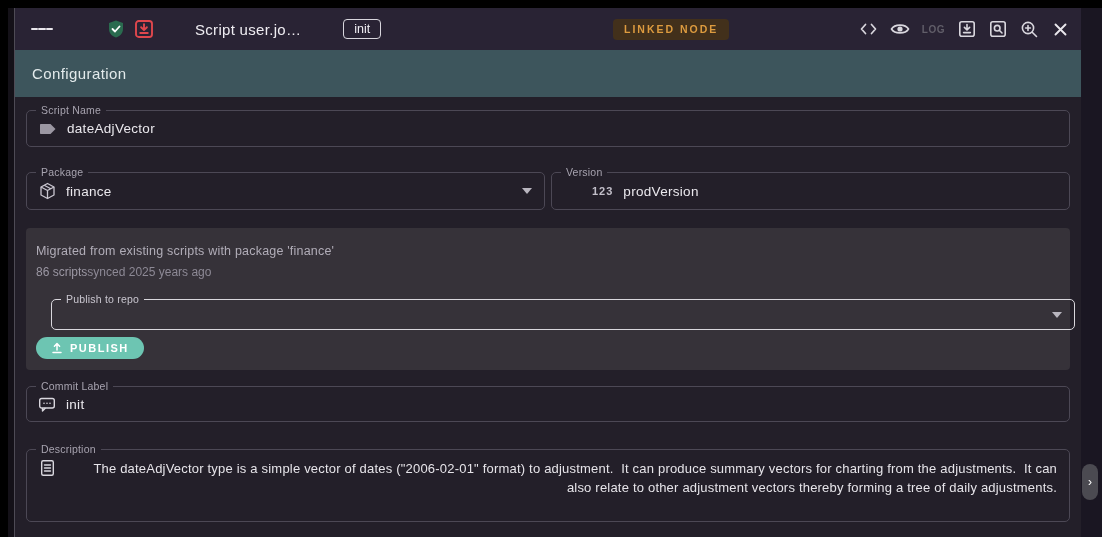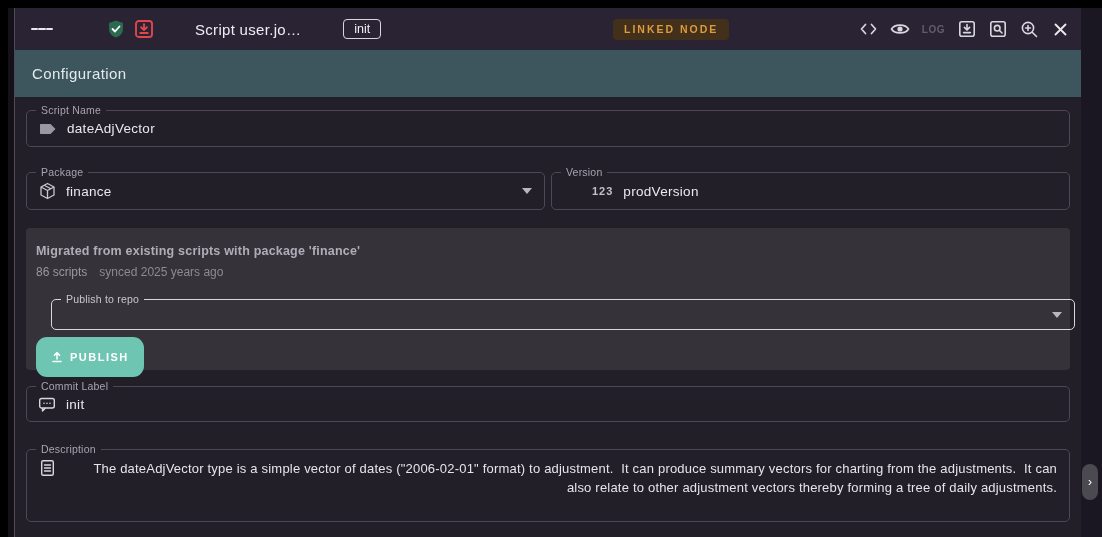--- a/index.html
+++ b/index.html
@@ -62,30 +62,30 @@
     border-right:5px solid transparent; border-top:6px solid #b9b6bf; }
   .f-script{ left:11px; top:13px; width:1044px; height:37px; }
   .f-package{ left:11px; top:75px; width:519px; height:38px; }
   .f-version{ left:536px; top:75px; width:519px; height:38px; }
   
   .card{
     position:absolute; left:11px; top:131px; width:1044px; height:142px;
     background:#363239; border-radius:4px; padding:9px 10px; color:#d6d3da;
   }
   .card-title{ display:flex; align-items:center; gap:8px; font-size:13px; letter-spacing:.3px; color:#dcd9e0; }
-  .card-sub{ margin-top:7px; font-size:12.5px; color:#b1adb8; letter-spacing:.2px;font-weight:bold; }
+  .card-sub{ margin-top:7px; font-size:12.5px; color:#b1adb8; letter-spacing:.2px; }
   .card-meta{ margin-top:7px; font-size:12px; color:#9b97a3; }
-  .card-meta .synced{ margin-left:12px; color:#8d8995; }
+  .card-meta .synced{ margin-left:0; color:#8d8995; }
   .f-publish{
     position:absolute; left:10px; top:71px; width:1024px; height:31px;
     border:1px solid #d9d7dd; border-radius:5px; display:flex; align-items:center; padding:0 12px;margin-left:15px;
   }
   .f-publish .flabel{ background:#363239; color:#c9c6cf; }
   .publish-btn{
-    position:absolute; left:10px; top:109px; height:40px;
+    position:absolute; left:10px; top:109px; height:22px;
     background:#6dc5b2; border:none; border-radius:11px;
     display:flex; align-items:center; gap:7px; padding:0 15px;
     color:#fff; font-size:11px; font-weight:bold; letter-spacing:1.5px;
     font-family:"Liberation Sans", sans-serif; cursor:pointer;
   }
   .f-commit{ left:11px; top:289px; width:1044px; height:36px;padding-left:11px; }
   .f-desc{ left:11px; top:352px; width:1044px; height:73px; align-items:flex-start; padding-top:9px; }
   .desc-text{ font-size:13px; line-height:19px; color:#e6e4e9; letter-spacing:.2px; white-space:pre-wrap;text-align:right; }
   
   .drawer-handle{

